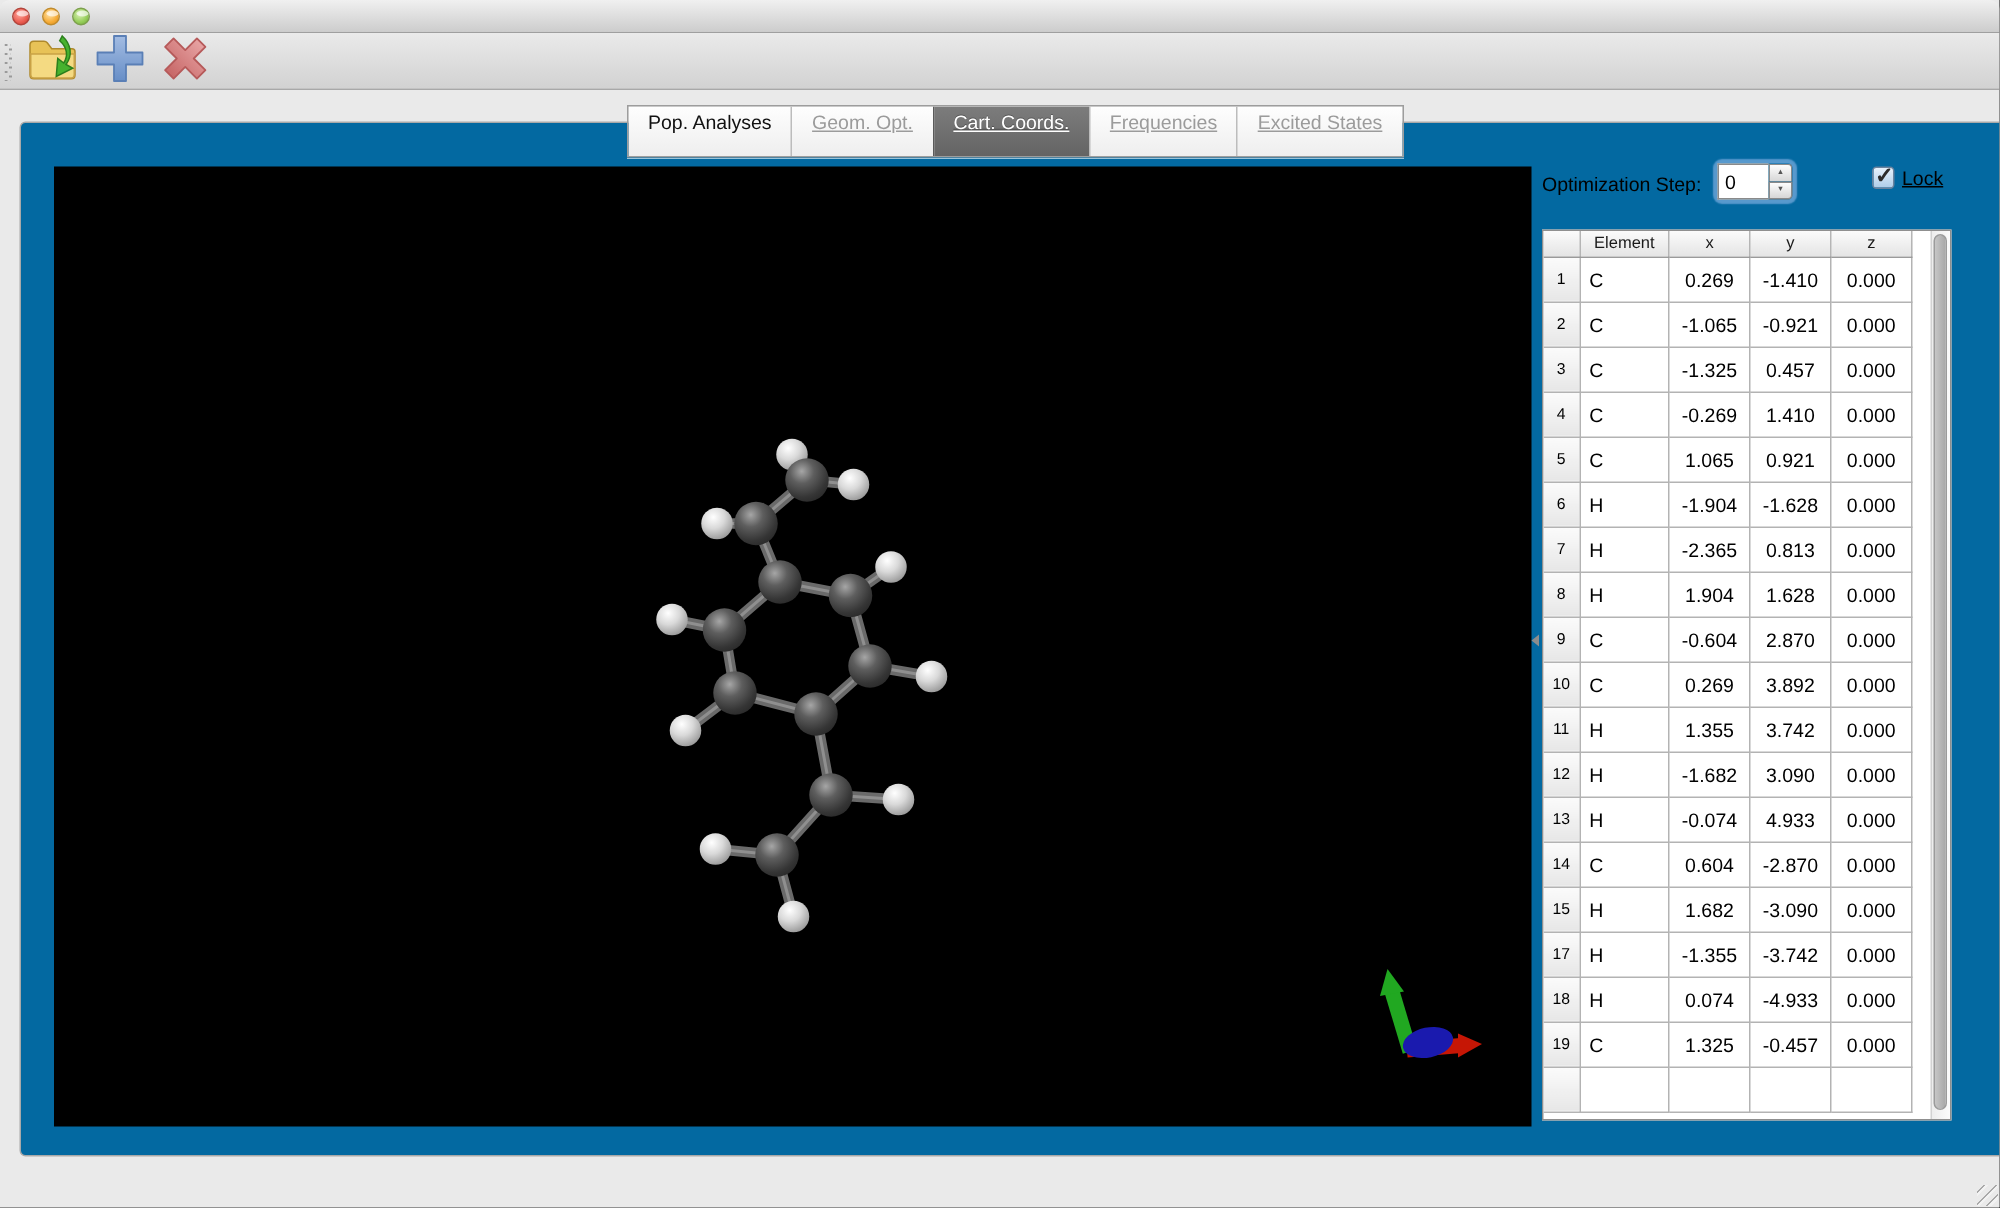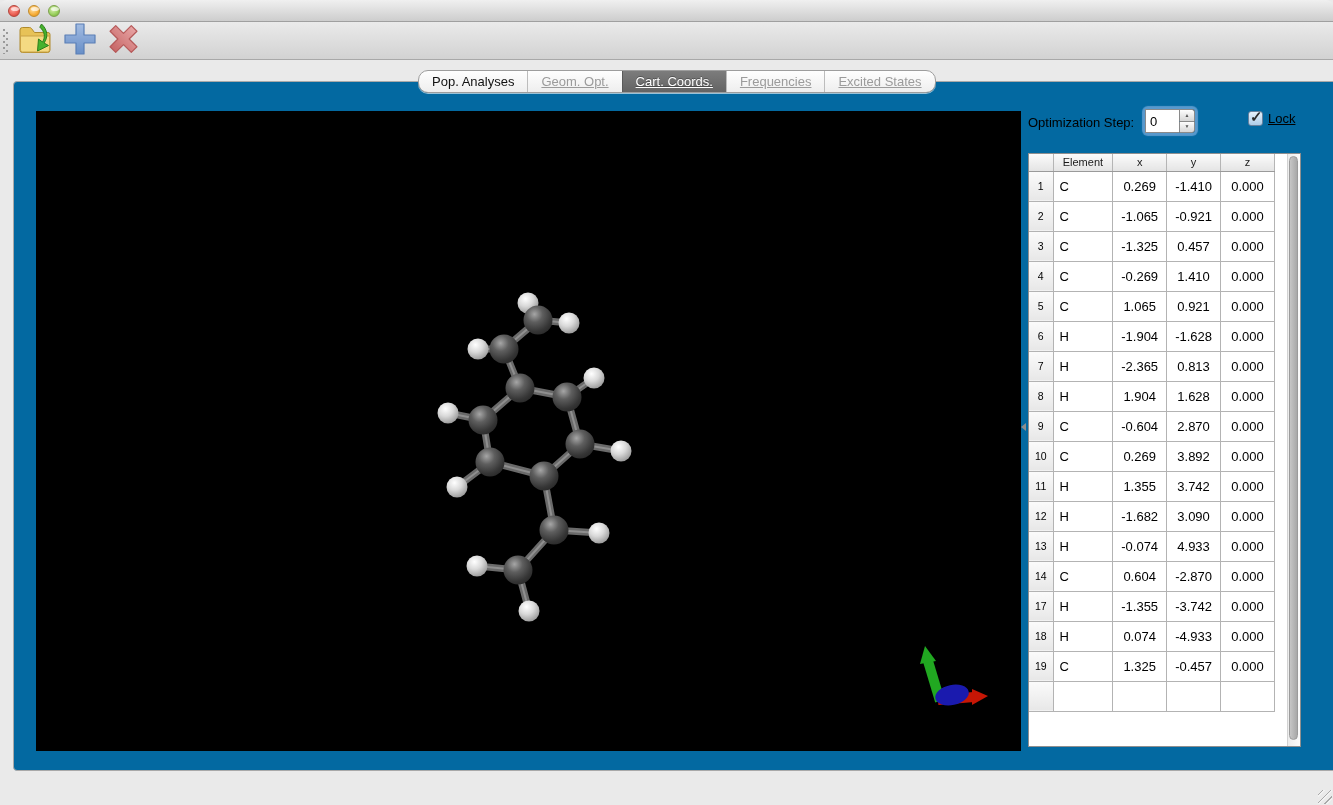--- a/index.html
+++ b/index.html
@@ -24,22 +24,22 @@
   .toolbar { position:absolute; left:0; top:22px; width:1333px; height:38px;
     background:linear-gradient(#eaeaea,#d2d2d2); border-bottom:1px solid #a8a8a8;
     display:flex; align-items:center; }
   .tb-handle { width:5px; height:26px; margin-left:3px; margin-right:6px;
     background:radial-gradient(circle 1px at 1px 2px, #9a9a9a 99%, transparent) 0 0/4px 6px repeat-y,
                radial-gradient(circle 1px at 1px 2px, #9a9a9a 99%, transparent) 3px 3px/4px 6px repeat-y; }
   .tb-btn { width:44px; height:36px; display:flex; align-items:center; justify-content:center;
     background:transparent; border:none; cursor:default; }
 
   
-  .tabbar { position:absolute; left:418px; top:70px; height:23px; display:flex;
-    background:linear-gradient(#fefefe,#eeeeee); border:1px solid #9d9d9d; border-radius:10px;
+  .tabbar { position:absolute; left:418px; top:70px; height:35px; display:flex;
+    background:linear-gradient(#fefefe,#eeeeee); border:1px solid #9d9d9d; border-radius:0;
     box-shadow:0 1px 0 rgba(255,255,255,.6); z-index:5; overflow:hidden; }
   .tab { padding:0 13px; font-size:13px; line-height:21px; color:#9b9b9b; white-space:nowrap; }
   .tab + .tab { border-left:1px solid #bcbcbc;text-decoration:underline; }
   .tab.normal { color:#111; }
   .tab.selected { color:#fff; background:linear-gradient(#7c7c7c,#646464); border-left:1px solid #5a5a5a;
     text-shadow:0 -1px 0 rgba(0,0,0,.3); }
 
   
   .groupbox { position:absolute; left:13px; top:81px; width:1328px; height:690px;
     background:#0369a1; border:1px solid #a9a9a9; border-radius:4px; }
@@ -372,20 +372,27 @@
               <td class="val">0.000</td>
             </tr>
             <tr>
               <td class="num">14</td>
               <td class="el">C</td>
               <td class="val">0.604</td>
               <td class="val">-2.870</td>
               <td class="val">0.000</td>
             </tr>
             <tr>
+              <td class="num">15</td>
+              <td class="el">H</td>
+              <td class="val">1.682</td>
+              <td class="val">-3.090</td>
+              <td class="val">0.000</td>
+            </tr>
+            <tr>
               <td class="num">17</td>
               <td class="el">H</td>
               <td class="val">-1.355</td>
               <td class="val">-3.742</td>
               <td class="val">0.000</td>
             </tr>
             <tr>
               <td class="num">18</td>
               <td class="el">H</td>
               <td class="val">0.074</td>

